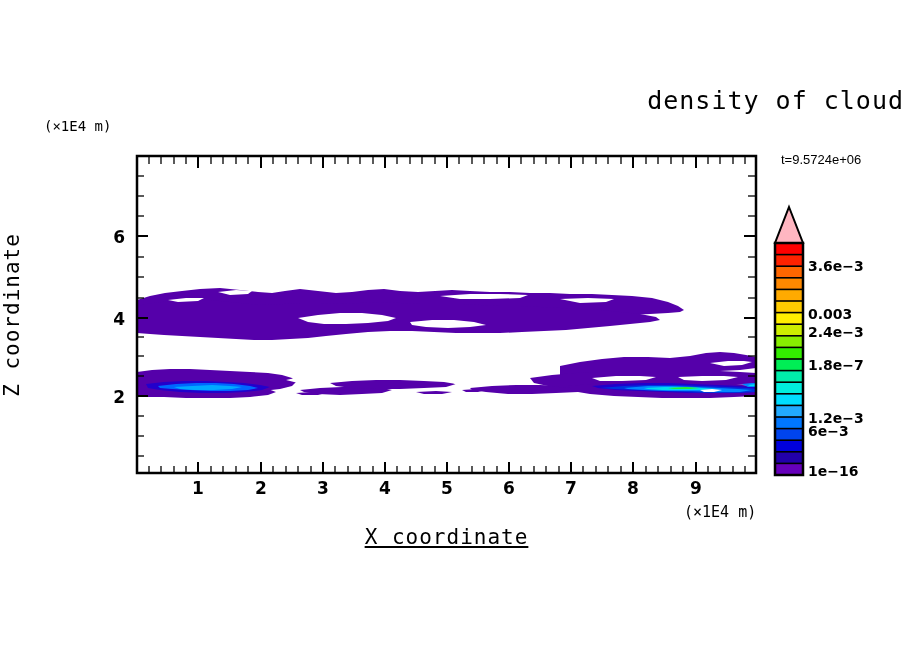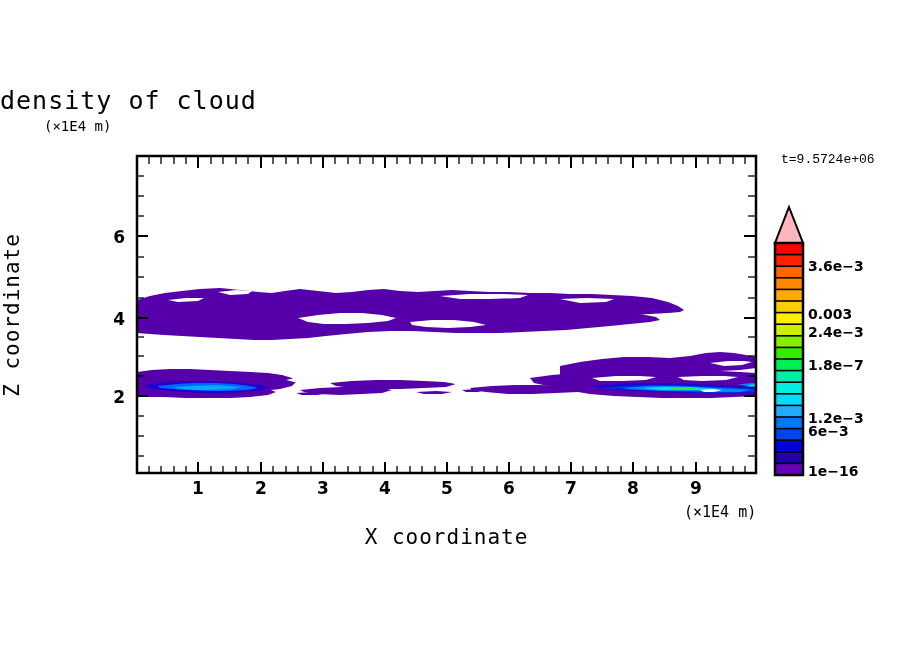--- a/index.html
+++ b/index.html
@@ -13,21 +13,21 @@
     color: #000000;
   }
   #figure {
     position: absolute; left: 0; top: 0;
     width: 904px; height: 654px;
     background: #ffffff;
   }
   .title {
     position: absolute;
     left: 0; top: 86px; width: 904px;
-    text-align: left;
+    text-align: right;
     font-family: "DejaVu Sans Mono", monospace;
     font-size: 25px;
     letter-spacing: 1px;
     color: #000000;
     white-space: nowrap;
   }
   .unit-top {
     position: absolute;
     left: 44px; top: 118px;
     font-family: "DejaVu Sans Mono", monospace;
@@ -42,37 +42,38 @@
     white-space: nowrap;
   }
   .xlabel {
     position: absolute;
     left: 136px; top: 525px; width: 621px;
     text-align: center;
     font-family: "DejaVu Sans Mono", monospace;
     font-size: 21px;
     letter-spacing: 1px;
     white-space: nowrap;
+    text-decoration: underline;
   }
   .ylabel {
     position: absolute;
     left: 0px; top: 195px;
     width: 240px;
     text-align: center;
     font-family: "DejaVu Sans Mono", monospace;
     font-size: 21px;
     letter-spacing: 1px;
     white-space: nowrap;
     transform: rotate(-90deg);
     transform-origin: 120px 120px;
   }
   .timestamp {
     position: absolute;
     left: 781px; top: 152px;
-    font-family: Liberation Mono, monospace;
+    font-family: Liberation Sans, sans-serif;
     font-size: 13px;
     white-space: nowrap;
   }
   #plot-svg, #cbar-svg {
     position: absolute;
     display: block;
   }
   #plot-svg { left: 0; top: 0; }
   #cbar-svg { left: 0; top: 0; }
   .cbar-label {

